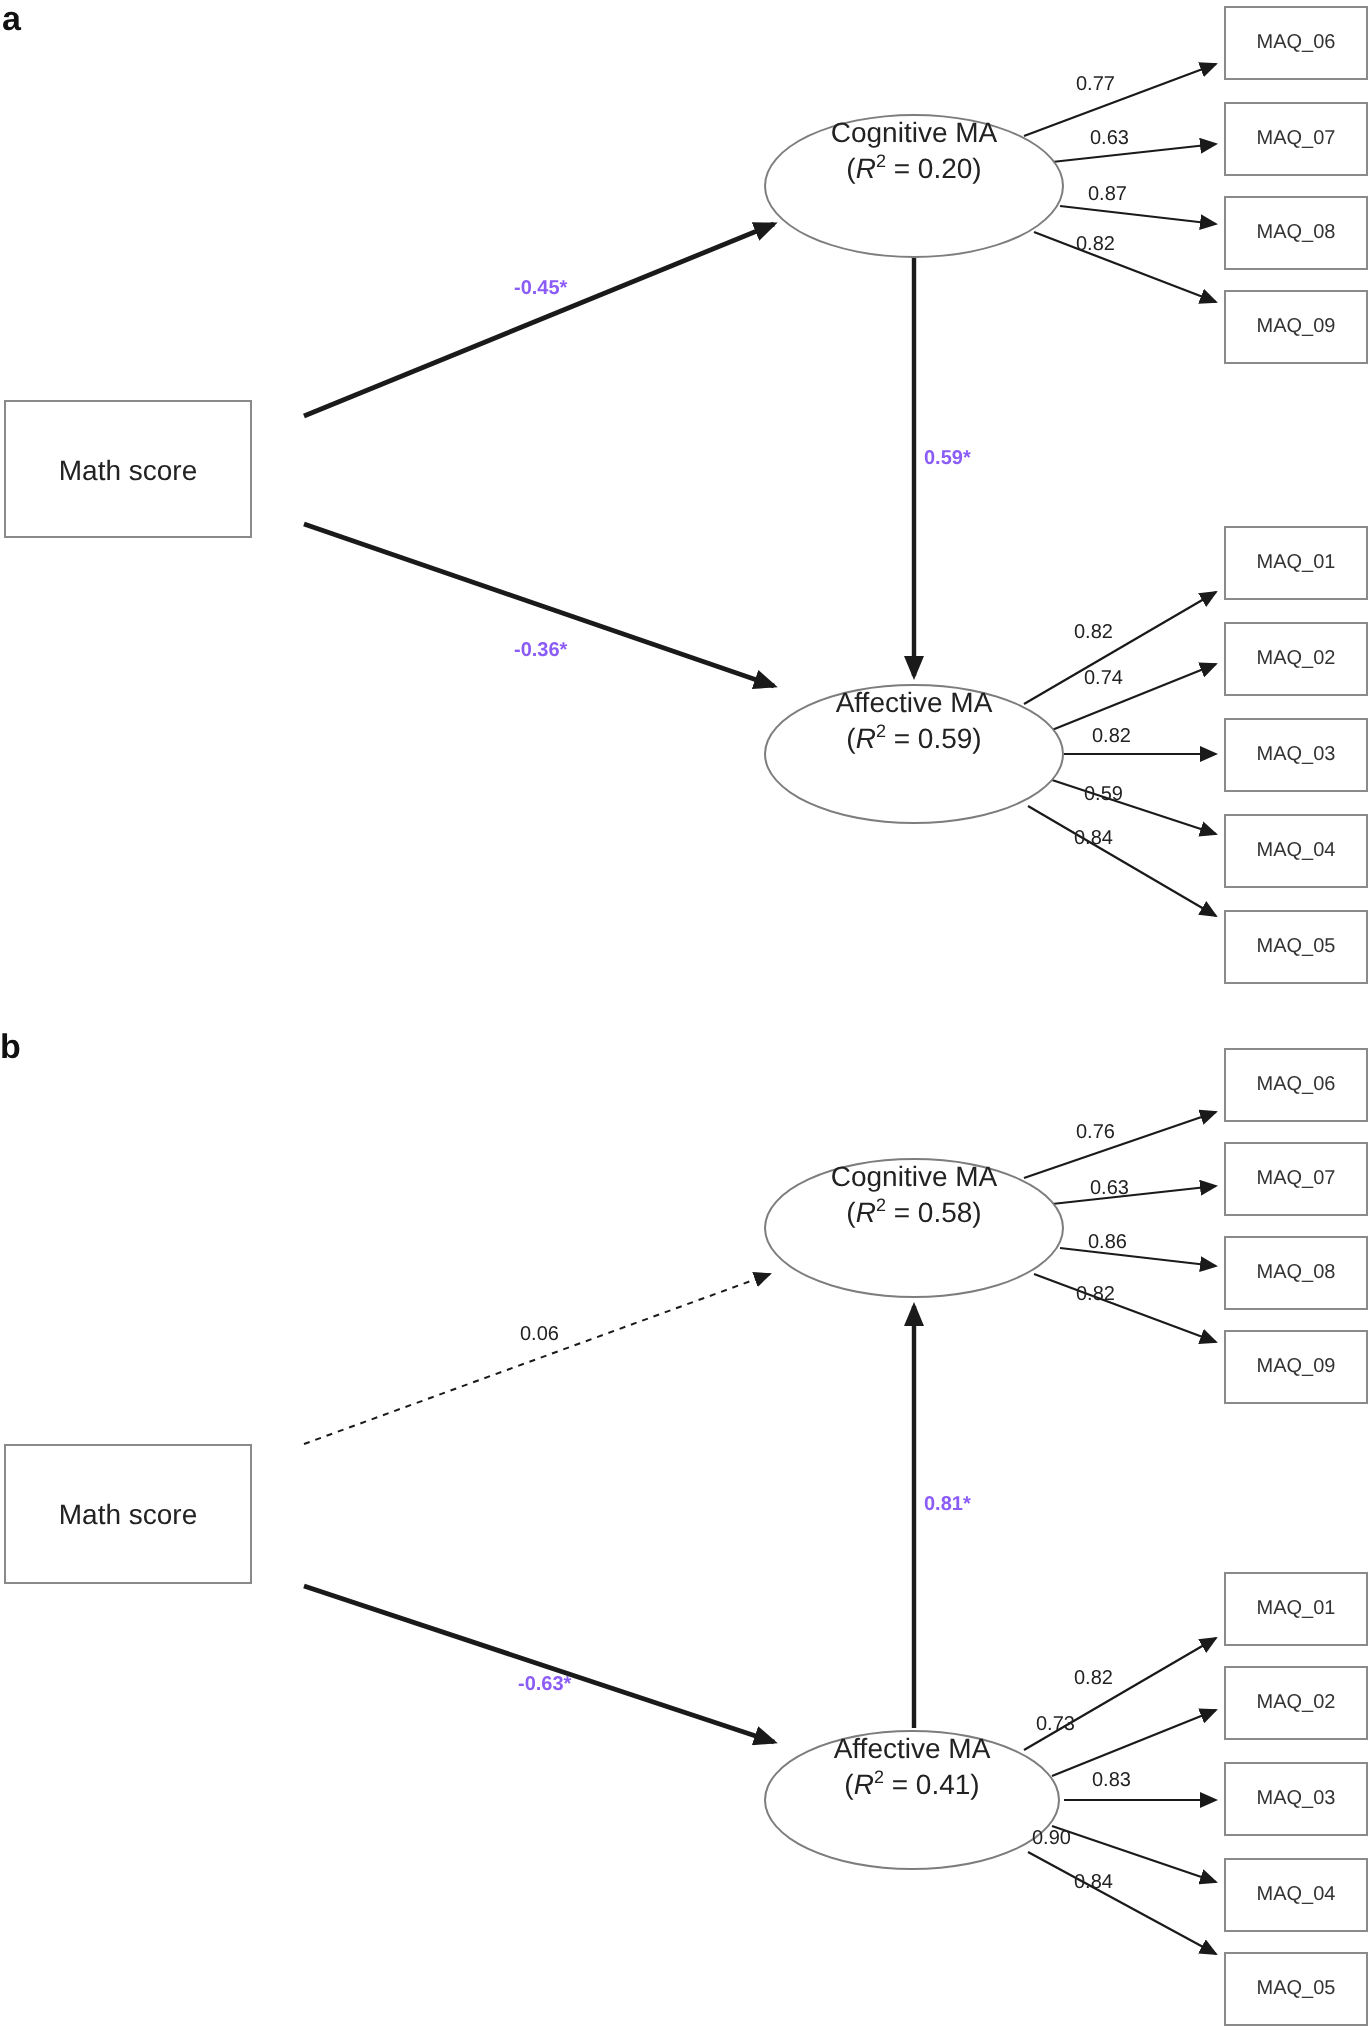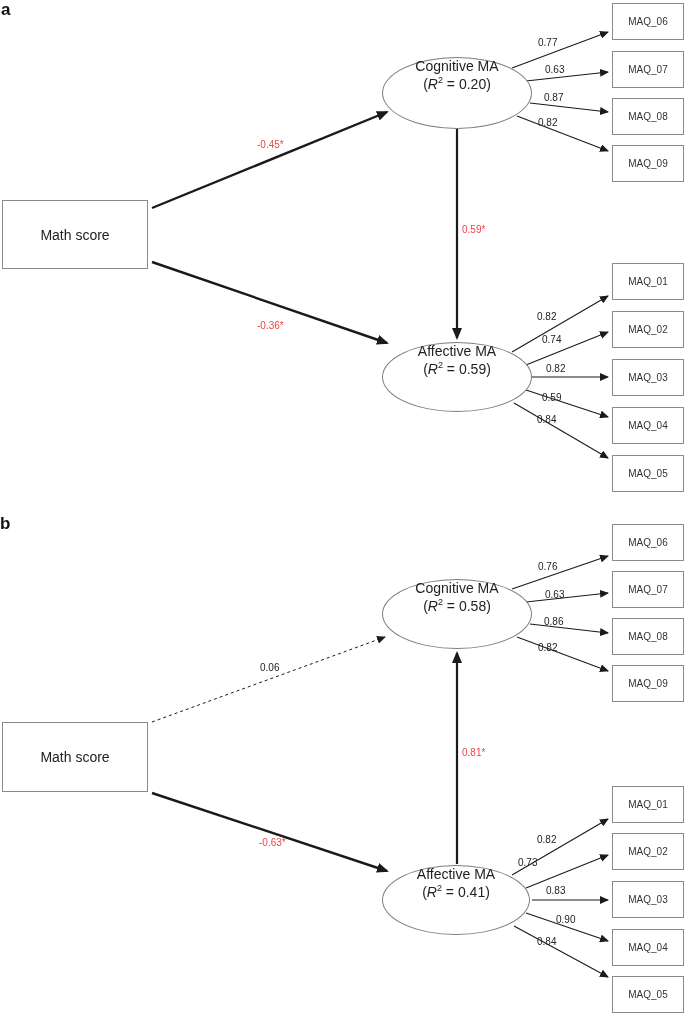--- a/index.html
+++ b/index.html
@@ -1,30 +1,30 @@
 <!DOCTYPE html>
 <html><head>
 <meta charset="utf-8">
 <style>
   html,body{margin:0;padding:0;background:#fff;}
   #figure{position:relative;width:685px;height:1016px;background:#fff;
     font-family:"Liberation Sans",sans-serif;color:#1a1a1a;overflow:hidden;}
   #wires{position:absolute;left:0;top:0;width:685px;height:1016px;}
   .panel-label{position:absolute;font-size:17px;font-weight:bold;color:#111;}
-  .rect{position:absolute;left:2px;width:146px;border:1px solid #8a8a8a;background:#fff;
+  .rect{position:absolute;left:2px;width:124px;border:1px solid #8a8a8a;background:#fff;
     display:flex;align-items:center;justify-content:center;font-size:14px;color:#222;box-sizing:border-box;}
   .ellipse{position:absolute;border:1px solid #7d7d7d;border-radius:50%;background:#fff;
     display:flex;flex-direction:column;align-items:center;justify-content:flex-start;
     font-size:14px;color:#222;box-sizing:border-box;line-height:1.25;}
   .ell-r2 .it{font-style:italic;}
   .ell-r2 sup{font-size:9px;line-height:0;}
   .mbox{position:absolute;left:612px;width:72px;height:37px;border:1px solid #8a8a8a;background:#fff;
     display:flex;align-items:center;justify-content:center;font-size:10px;color:#333;box-sizing:border-box;}
   .coef{position:absolute;font-size:10px;color:#222;white-space:nowrap;}
-  .coef.bold{font-weight:normal;color:#ef4444;}
+  .coef.bold{font-weight:bold;color:#8b5cf6;}
 </style>
 </head>
 <body>
 
 <div id="figure">
 
   <svg id="wires" width="685" height="1016" viewBox="0 0 685 1016">
     <defs>
       <marker id="arr" markerUnits="userSpaceOnUse" markerWidth="9" markerHeight="8" refX="8" refY="4" orient="auto">
         <path d="M0,0 L9,4 L0,8 z" fill="#1a1a1a"></path>
@@ -175,16 +175,16 @@
   <div class="mbox" style="top:929px">
       <span>MAQ_04</span>
     </div>
   <div class="mbox" style="top:976px">
       <span>MAQ_05</span>
     </div>
 
   <div class="coef" style="left:537px;top:834px">0.82</div>
   <div class="coef" style="left:518px;top:857px">0.73</div>
   <div class="coef" style="left:546px;top:885px">0.83</div>
-  <div class="coef" style="left:556px;top:914px">0.90</div>
+  <div class="coef" style="left:516px;top:914px">0.90</div>
   <div class="coef" style="left:537px;top:936px">0.84</div>
 
 </div>
 
 </body></html>

